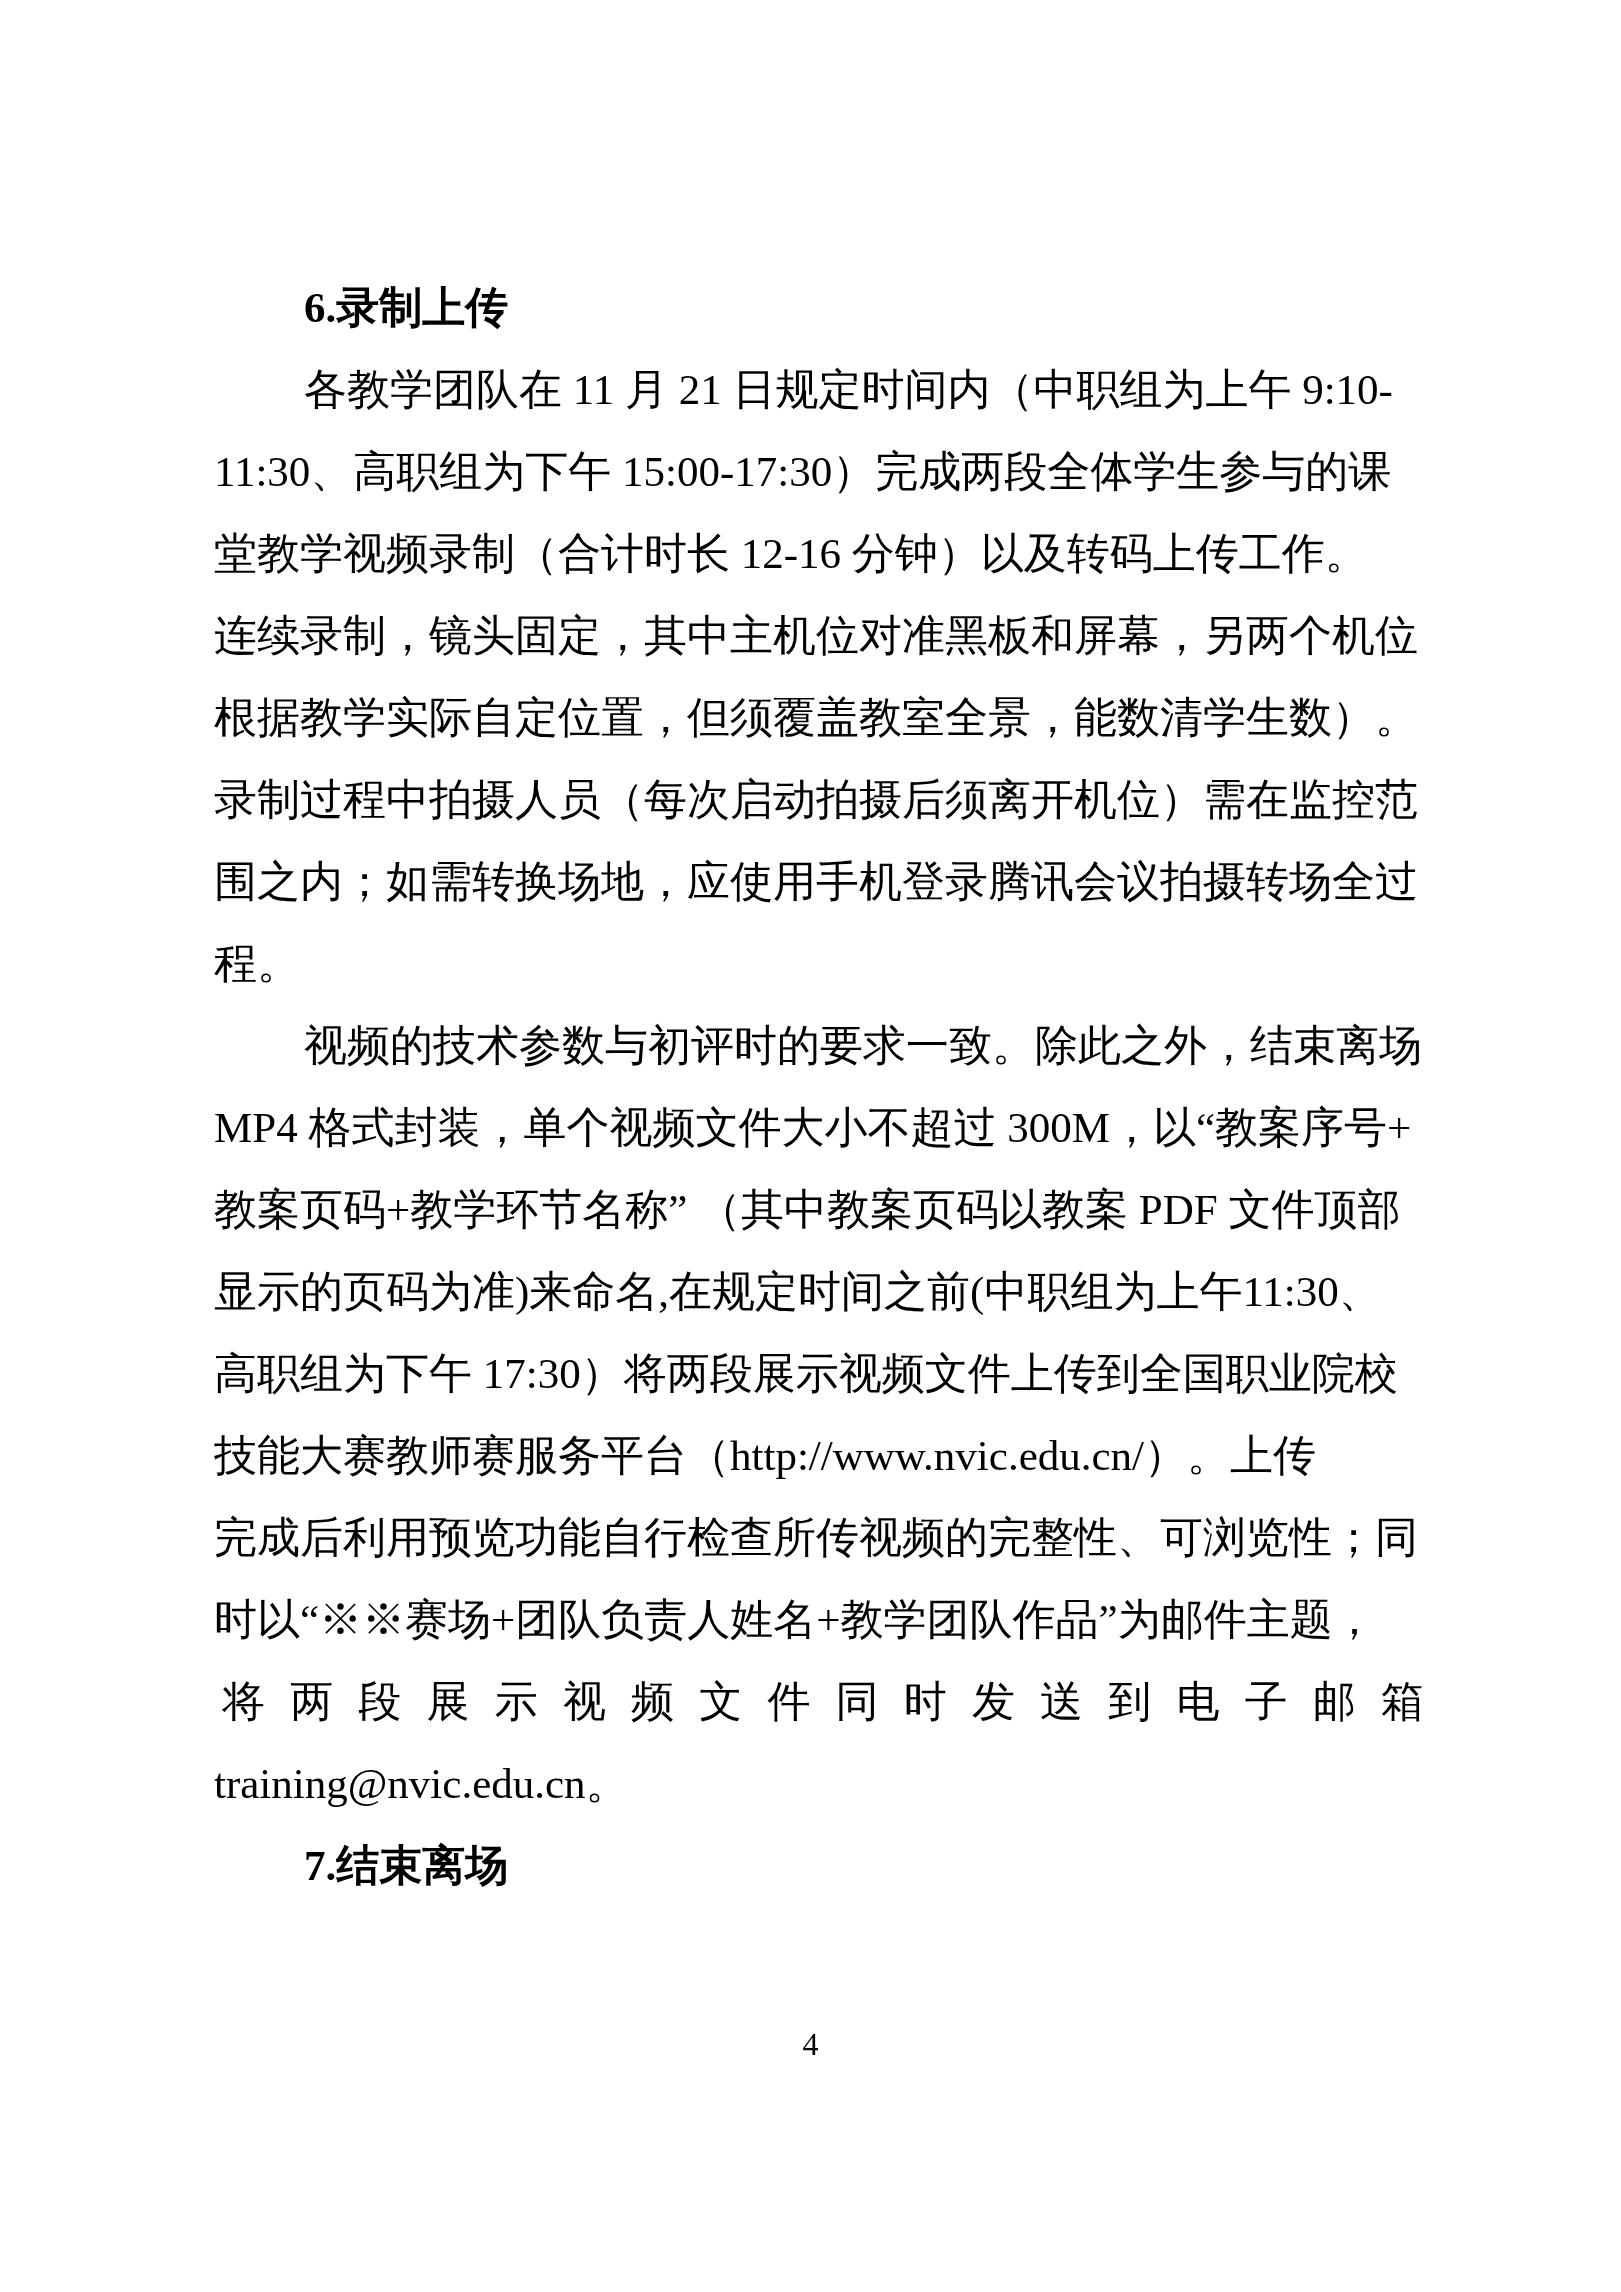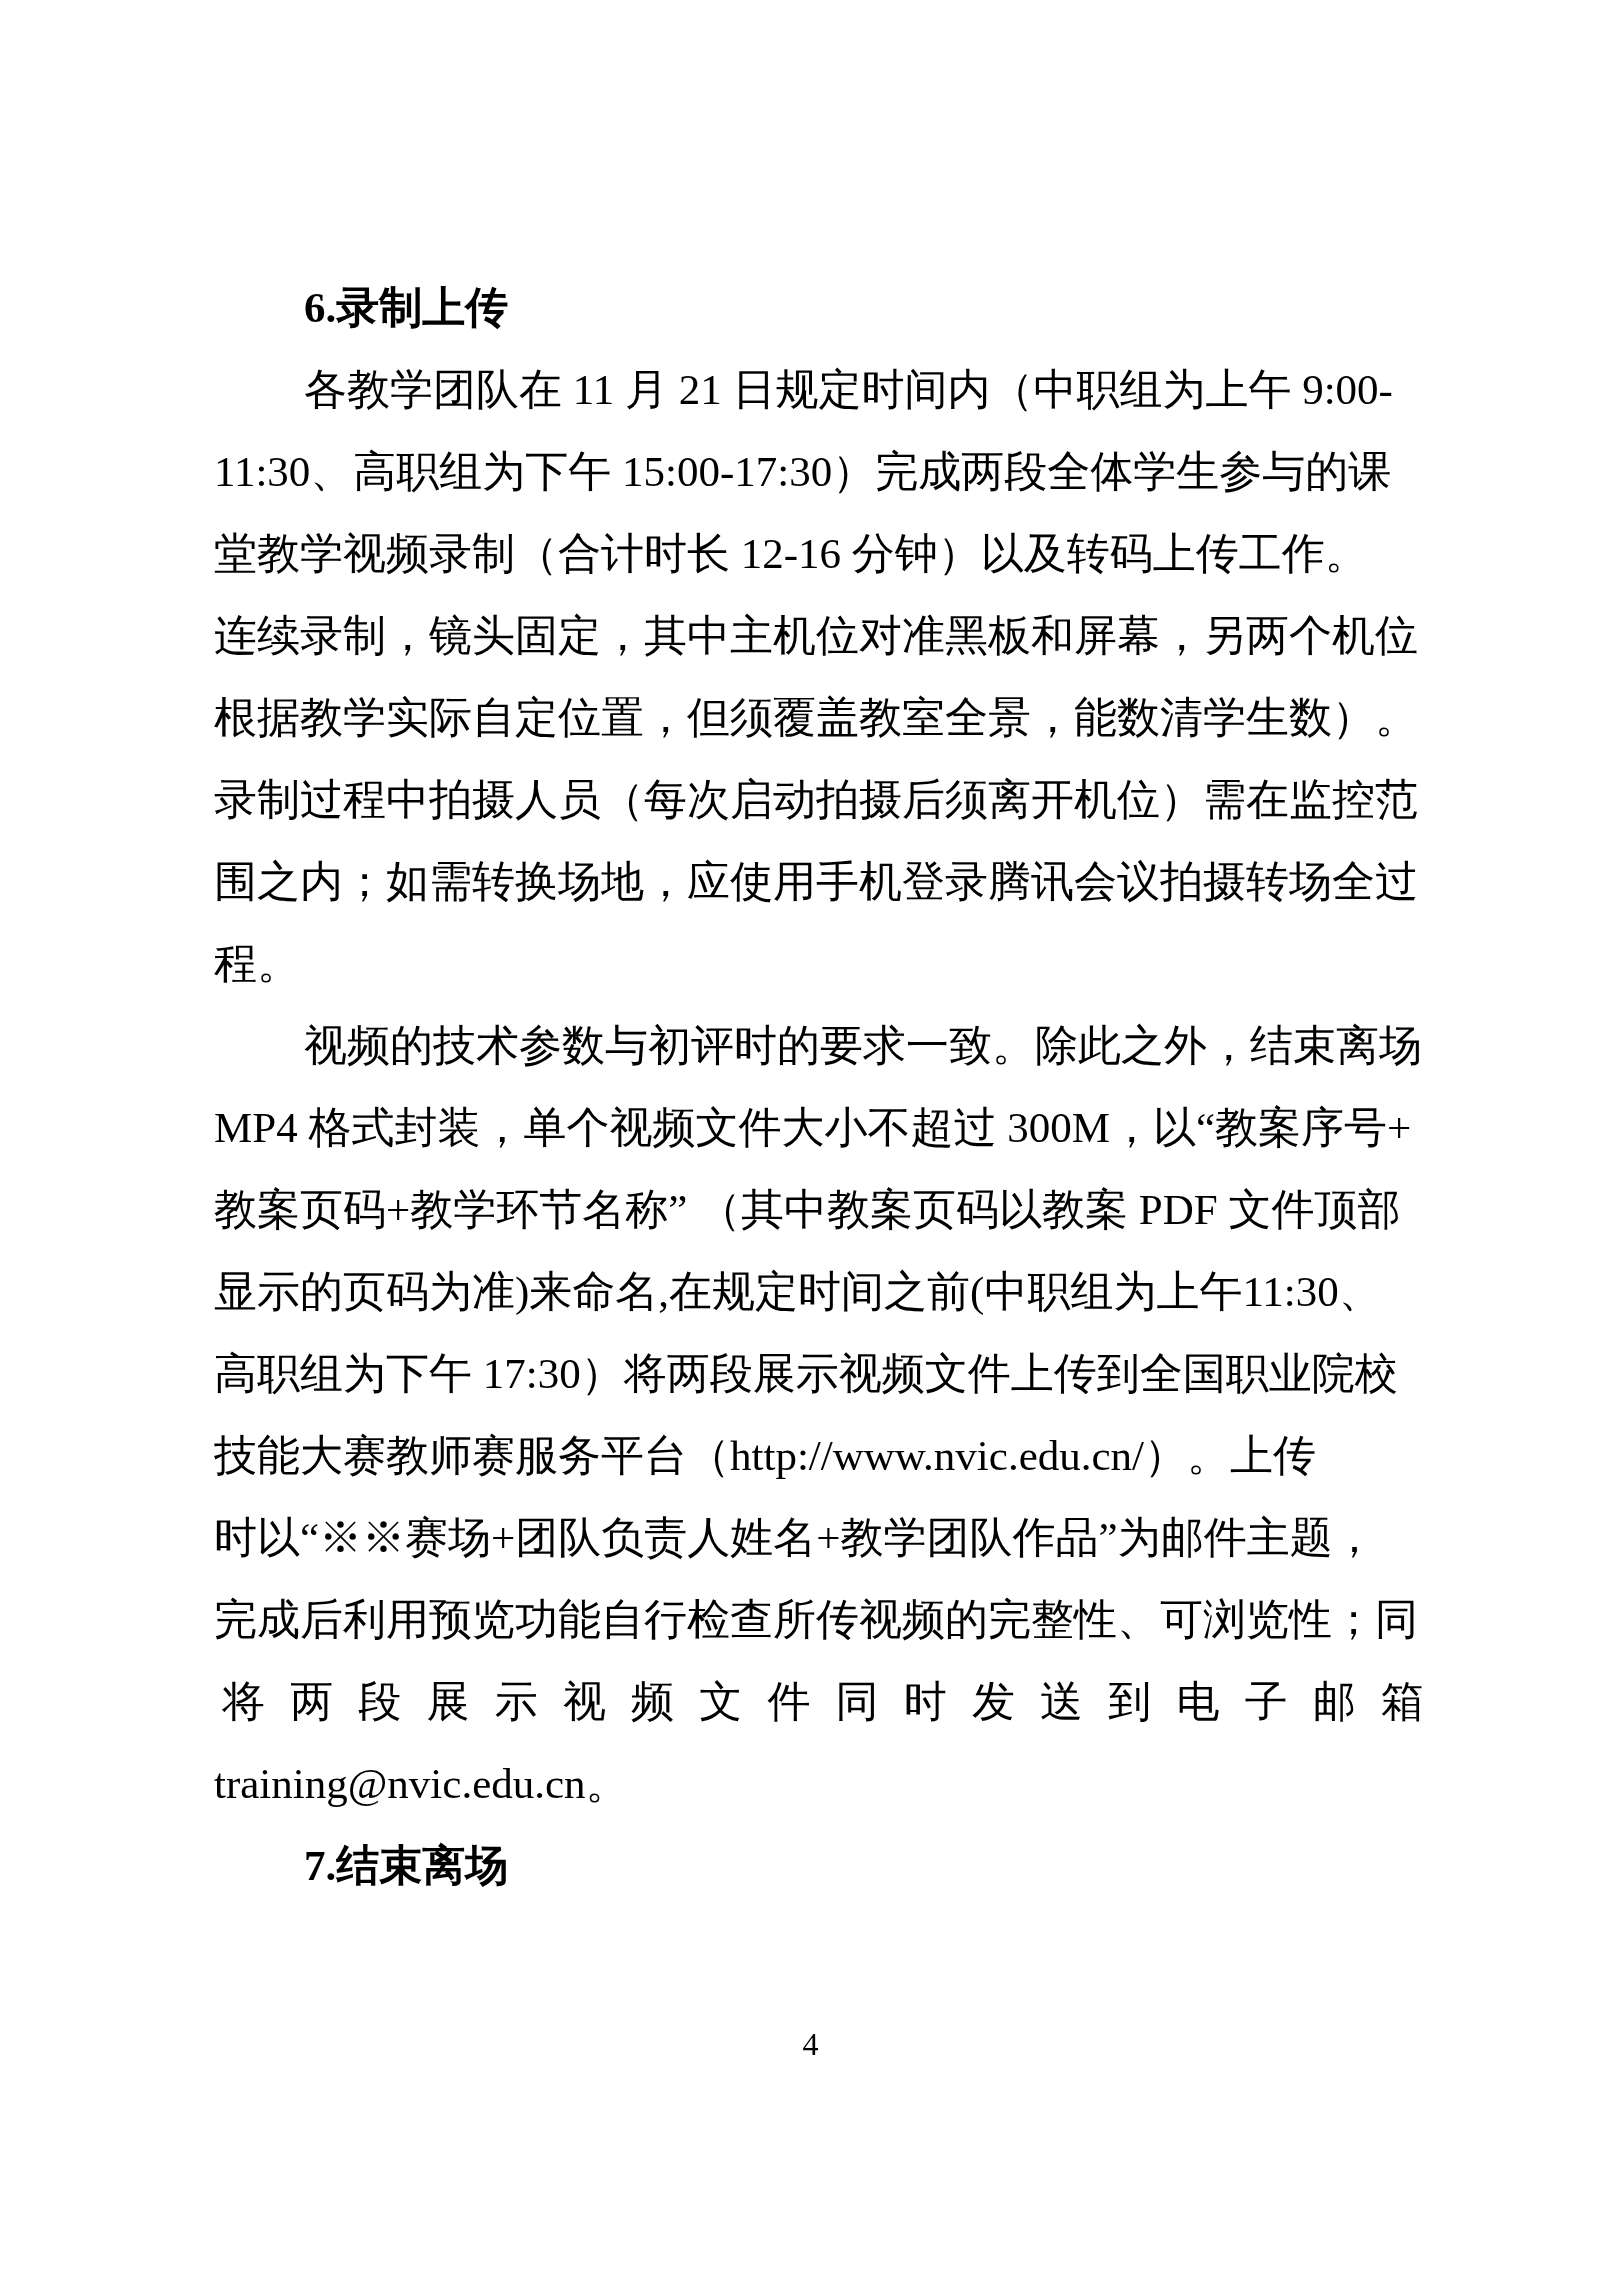--- a/index.html
+++ b/index.html
@@ -58,36 +58,36 @@
     color: #000000;
   }
 </style>
 </head>
 <body>
 
 <div class="page">
 
   <div class="doc-body">
     <div class="line heading">6.录制上传</div>
-    <div class="line indent">各教学团队在 11 月 21 日规定时间内（中职组为上午 9:00-</div>
+    <div class="line indent">各教学团队在 11 月 21 日规定时间内（中职组为上午 9:10-</div>
     <div class="line">11:30、高职组为下午 15:00-17:30）完成两段全体学生参与的课</div>
     <div class="line">堂教学视频录制（合计时长 12-16 分钟）以及转码上传工作。</div>
     <div class="line">连续录制，镜头固定，其中主机位对准黑板和屏幕，另两个机位</div>
     <div class="line">根据教学实际自定位置，但须覆盖教室全景，能数清学生数）。</div>
     <div class="line">录制过程中拍摄人员（每次启动拍摄后须离开机位）需在监控范</div>
     <div class="line">围之内；如需转换场地，应使用手机登录腾讯会议拍摄转场全过</div>
     <div class="line">程。</div>
     <div class="line indent">视频的技术参数与初评时的要求一致。除此之外，结束离场</div>
     <div class="line">MP4 格式封装，单个视频文件大小不超过 300M，以“教案序号+</div>
     <div class="line">教案页码+教学环节名称” （其中教案页码以教案 PDF 文件顶部</div>
     <div class="line">显示的页码为准)来命名,在规定时间之前(中职组为上午11:30、</div>
     <div class="line">高职组为下午 17:30）将两段展示视频文件上传到全国职业院校</div>
     <div class="line">技能大赛教师赛服务平台（http://www.nvic.edu.cn/）。上传</div>
+    <div class="line">完成后利用预览功能自行检查所传视频的完整性、可浏览性；同</div>
     <div class="line">时以“※※赛场+团队负责人姓名+教学团队作品”为邮件主题，</div>
-    <div class="line">完成后利用预览功能自行检查所传视频的完整性、可浏览性；同</div>
     <div class="line stretch">将两段展示视频文件同时发送到电子邮箱</div>
     <div class="line">training@nvic.edu.cn。</div>
     <div class="line heading">7.结束离场</div>
   </div>
 
   <div class="page-footer">4</div>
 
 </div>
 
 

